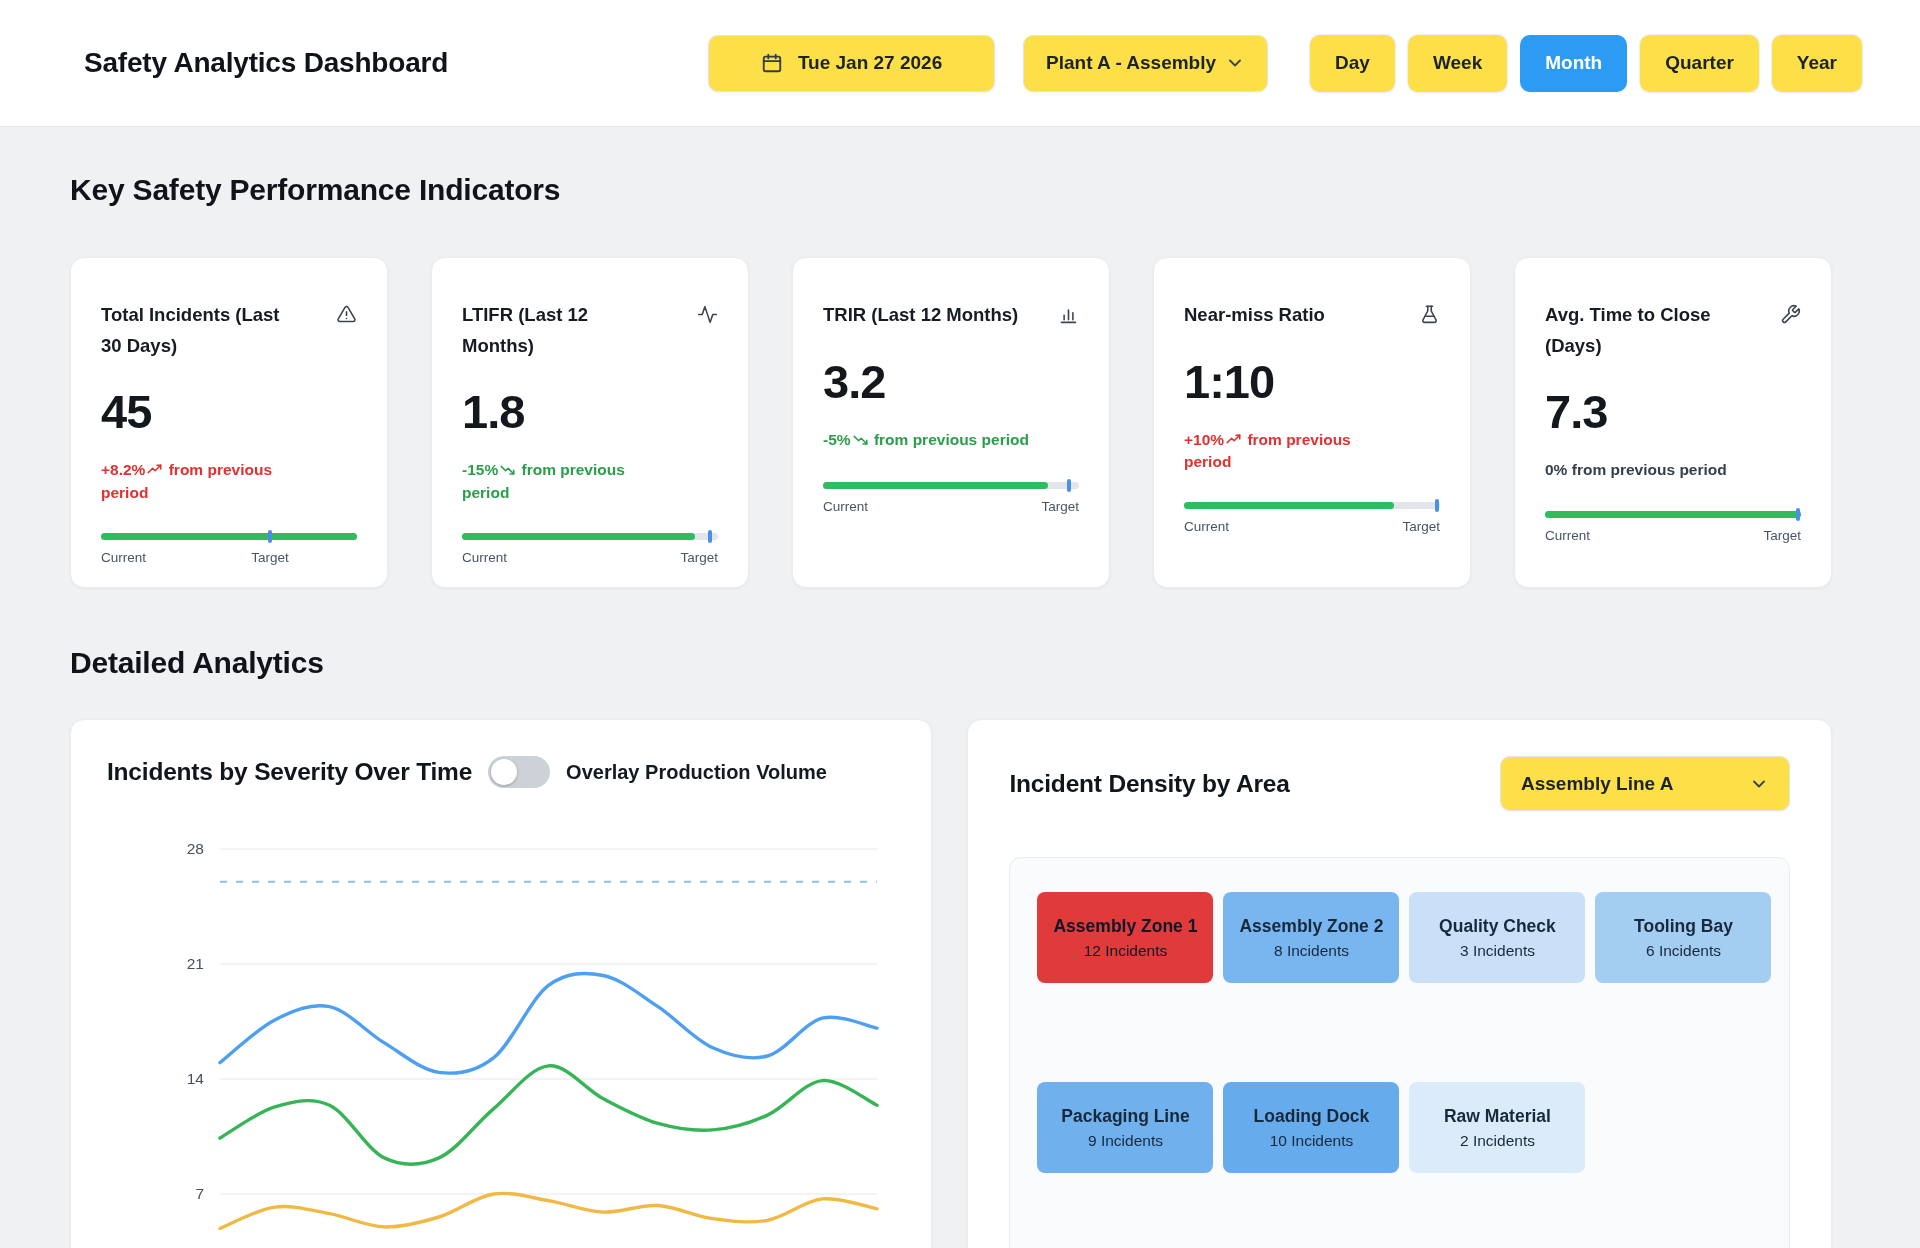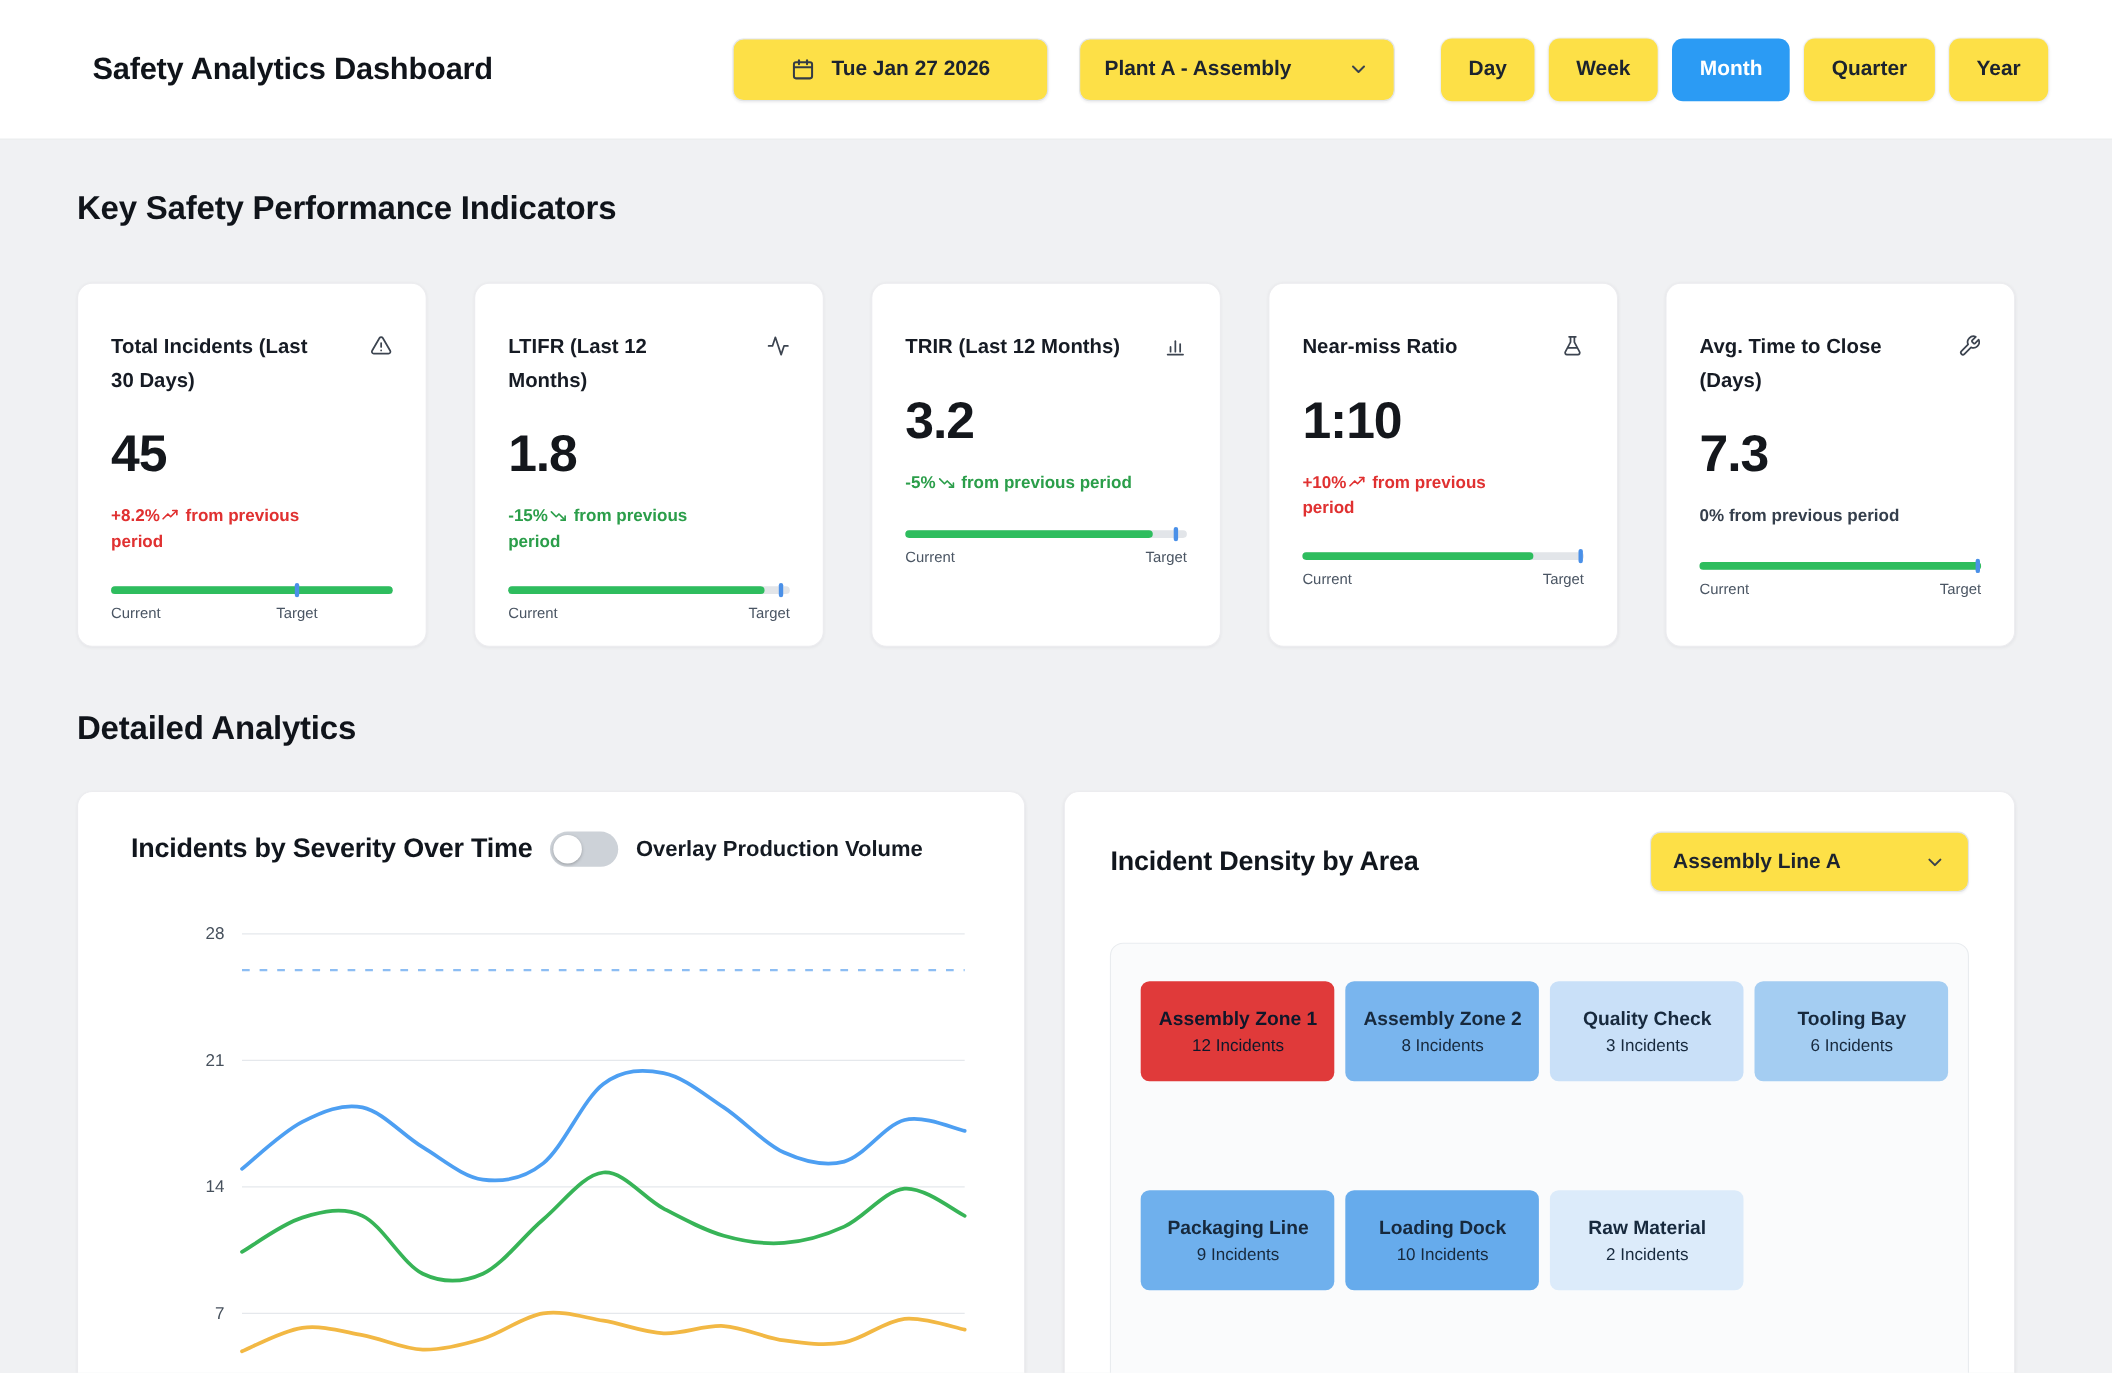--- a/index.html
+++ b/index.html
@@ -4,21 +4,21 @@
 <style>
   *{margin:0;padding:0;box-sizing:border-box;}
   html,body{width:1920px;height:1248px;}
   body{font-family:"Liberation Sans","DejaVu Sans",sans-serif;background:#f0f1f3;color:#14181f;overflow:hidden;}
 
   
   .header{height:127px;background:#fff;border-bottom:1px solid #e6e8ea;display:flex;align-items:center;padding:0 58px 0 84px;}
   .page-title{font-size:28px;font-weight:700;letter-spacing:-.2px;margin-right:auto;color:#10141a;text-align:right;}
   .btn{display:flex;align-items:center;background:#fde047;border:1px solid #e1e4e8;border-radius:10px;height:57px;font-size:19px;font-weight:600;color:#1c232e;box-shadow:0 1px 2px rgba(16,24,40,.05);cursor:pointer;font-family:inherit;}
   .date-btn{width:287px;justify-content:center;gap:15px;margin-right:28px;}
-  .plant-btn{width:287px;justify-content:space-between;padding:0 22px;margin-right:42px;}
+  .plant-btn{width:245px;justify-content:space-between;padding:0 22px;margin-right:42px;}
   .icon{display:inline-flex;color:#333b45;}
   .chev{color:#39424e;}
   .period-group{display:flex;gap:13px;}
   .period-btn{border:none;box-shadow:0 0 0 1px #edeff2,0 1px 3px rgba(16,24,40,.07);padding:0 25px;justify-content:center;border-radius:10px;}
   .period-btn.active{background:#2b9bf4;color:#fff;box-shadow:none;}
 
   
   .main{padding:0 88px 0 70px;}
   .section-heading{font-size:30px;font-weight:700;color:#10141a;letter-spacing:-.2px;}
   .kpi-heading{margin:46px 0 50px;}
@@ -44,21 +44,21 @@
   .bar-labels{position:relative;height:20px;margin-top:10px;font-size:13.5px;color:#4a5563;}
   .current-label{position:absolute;left:0;top:0;}
   .target-label{position:absolute;top:0;}
 
   
   .detail-row{display:flex;gap:35px;}
   .detail-card{background:#fff;border:1px solid #ececef;border-radius:14px;box-shadow:0 1px 3px rgba(16,24,40,.05);height:640px;position:relative;overflow:hidden;}
   .severity-card{width:868px;padding:36px 36px 0;}
   .density-card{width:870px;padding:36px 41px 0;}
   .card-title{font-size:24.5px;font-weight:700;color:#11161d;letter-spacing:-.2px;}
-  .severity-head{display:flex;align-items:center;gap:16px;margin-left:12px;}
+  .severity-head{display:flex;align-items:center;gap:16px;}
   .toggle{width:62px;height:32px;border-radius:16px;background:#cdd2d8;position:relative;flex:none;cursor:pointer;}
   .toggle .knob{position:absolute;top:3px;left:3px;width:26px;height:26px;border-radius:50%;background:#fff;box-shadow:0 1px 3px rgba(0,0,0,.25);}
   .toggle-label{font-size:20px;font-weight:700;color:#141a22;}
   #severity-svg{position:absolute;left:0;top:84px;}
 
   .density-head{display:flex;align-items:center;justify-content:space-between;}
   .area-select{width:290px;height:55px;justify-content:space-between;padding:0 20px;font-weight:600;}
   .heat-panel{margin-top:46px;background:#fafbfc;border:1px solid #e9ecef;border-radius:12px;padding:34px 27px;height:480px;}
   .heat-grid{display:grid;grid-template-columns:repeat(4,176px);column-gap:10px;row-gap:99px;}
   .heat-tile{height:91px;border-radius:8px;display:flex;flex-direction:column;align-items:center;justify-content:center;text-align:center;cursor:pointer;overflow:hidden;}

